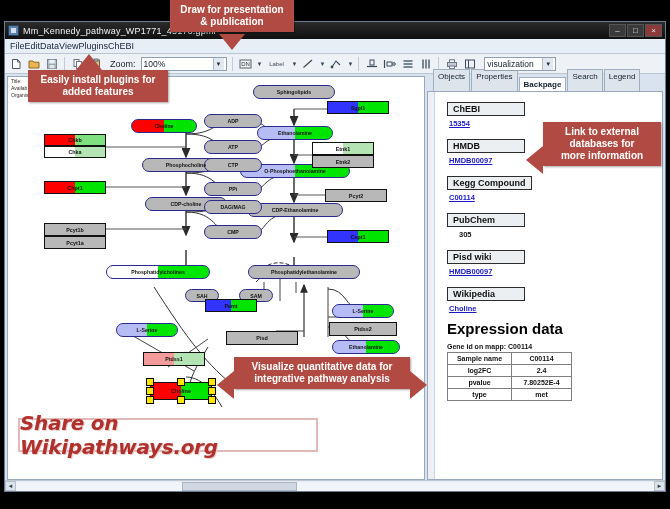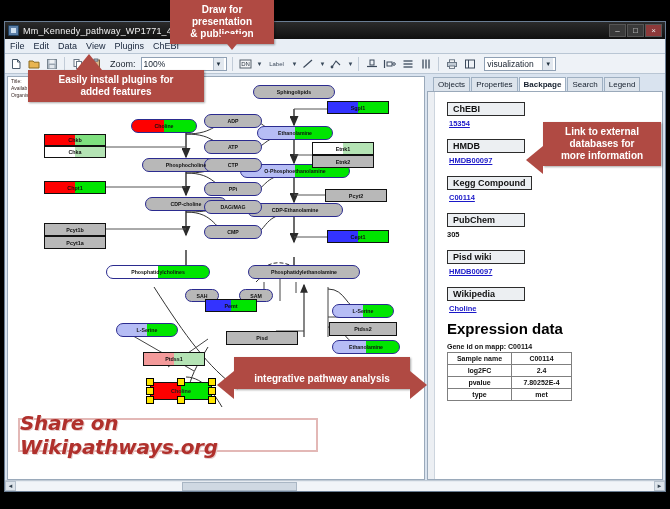--- a/index.html
+++ b/index.html
@@ -34,21 +34,21 @@
   #title-icon:after{content:"";position:absolute;left:2px;top:2px;width:5px;height:5px;background:#cfe0f0;}
   #title-text { flex:1; white-space:nowrap; overflow:hidden; letter-spacing:.2px; }
   #win-buttons { display:flex; gap:1px; }
   .wbtn { width:17px; height:13px; font-size:8px; color:#e8e8e8; background:#3a3a3a;
           border:1px solid #555; display:flex; align-items:center; justify-content:center; }
   .wbtn.close { background:#8d3a3a; }
 
   
   #menubar {
     height:15px; flex:0 0 15px; background:#e8eef5; border-bottom:1px solid #b9c6d4;
-    display:flex; align-items:center; padding-left:5px; gap:9px;
+    display:flex; align-items:center; padding-left:5px; 
     font-size:9px; color:#16243a;
   }
   #menubar span { cursor:default; }
 
   
   #toolbar {
     height:20px; flex:0 0 20px; background:#eef2f7; border-bottom:1px solid #b9c6d4;
     display:flex; align-items:center; padding:0 3px; gap:3px;
   }
   .tbtn {
@@ -81,37 +81,37 @@
   #canvas { position:absolute; inset:0; }
   #canvas svg { display:block; }
 
   
   .canvas-meta { position:absolute; left:3px; top:1px; font-size:5px; color:#3b2b28; line-height:7px; }
 
   
   #side { width:236px; flex:0 0 236px; display:flex; flex-direction:column; margin:2px 2px 0 2px; }
   #tabs { height:15px; flex:0 0 15px; display:flex; align-items:flex-end; gap:1px; padding-left:6px; }
   .tab {
-    font-size:8px; padding:2px 4px 1px 4px; background:#dde4ec;
+    font-size:8px; padding:2px 4px 9px 4px; background:#dde4ec;
     border:1px solid #9fb0c2; border-bottom:none; color:#16202e; line-height:10px;
   }
   .tab.active { background:#fff; font-weight:bold; padding-bottom:2px; position:relative; top:1px; }
   #side-panel {
     flex:1; background:#fff; border:1px solid #9aa9ba; overflow:hidden;
     position:relative; display:flex;
   }
   #side-scroll-l { width:7px; flex:0 0 7px; background:#eceff3; border-right:1px solid #cdd5de; }
   #side-content { flex:1; padding:6px 5px 0 12px; overflow:hidden; }
   .bp-head {
     display:inline-block; border:1px solid #2c2c2c; background:#eceff2;
     font-size:9px; font-weight:bold; color:#111; padding:1px 5px; min-width:78px;
     margin-bottom:3px;
   }
   .bp-link { font-size:7.5px; color:#1a18c8; text-decoration:underline; font-weight:bold; display:block; margin:0 0 7px 2px; }
-  .bp-plain { font-size:7.5px; color:#111; display:block; margin:0 0 7px 0; font-weight:bold;}
+  .bp-plain { font-size:7.5px; color:#111; display:block; margin:0 0 7px 12px; font-weight:bold;}
   .bp-section { font-size:15px; font-weight:bold; color:#000; margin:2px 0 6px 0; }
   .gene-id { font-size:7px; color:#111; font-weight:bold; margin-bottom:2px; }
   table.expr { border-collapse:collapse; width:125px; }
   table.expr td { border:1px solid #7f7f7f; font-size:7px; text-align:center; padding:2px 1px;
                   color:#111; font-weight:bold; }
   table.expr td.k { width:64px; }
 
   
   #hscroll { height:11px; flex:0 0 11px; background:#e6ebf1; border-top:1px solid #c0cad5;
              display:flex; align-items:center; }
@@ -132,22 +132,22 @@
   .callout .ctxt { display:block; padding:4px 8px; }
   .arrow-down { position:absolute; width:0;height:0; border-left:13px solid transparent;
                 border-right:13px solid transparent; border-top:16px solid #b04a43; z-index:40;}
   .arrow-up   { position:absolute; width:0;height:0; border-left:13px solid transparent;
                 border-right:13px solid transparent; border-bottom:16px solid #b04a43; z-index:40;}
   .arrow-left { position:absolute; width:0;height:0; border-top:14px solid transparent;
                 border-bottom:14px solid transparent; border-right:17px solid #b04a43; z-index:40;}
   .arrow-right{ position:absolute; width:0;height:0; border-top:14px solid transparent;
                 border-bottom:14px solid transparent; border-left:17px solid #b04a43; z-index:40;}
 
-  #callout-draw   { left:170px; top:0px;   width:104px; }
-  #callout-plugin { left:28px;  top:70px;  width:176px; }
+  #callout-draw   { left:170px; top:0px;   width:124px; }
+  #callout-plugin { left:28px;  top:70px;  width:140px; }
   #callout-link   { left:543px; top:122px; width:118px; }
   #callout-viz    { left:234px; top:357px; width:176px; }
 
   #share-box {
     position:absolute; left:18px; top:418px; width:300px; height:34px;
     background:#fff; border:2px solid #e3b8b6; z-index:40;
     display:flex; align-items:center; justify-content:center;
   }
   #share-box span {
     font-family:"DejaVu Sans", sans-serif;
@@ -613,21 +613,21 @@
   <span class="ctxt">
     <span>Link  to external</span><br>
     <span>databases  for</span><br>
     <span>more information</span>
   </span>
 </div>
 <div class="arrow-left" style="left:526px;top:146px;"></div>
 
 <div class="callout" id="callout-viz">
   <span class="ctxt">
-    <br>
+    <span>Visualize quantitative data  for</span><br>
     <span>integrative pathway analysis</span>
   </span>
 </div>
 <div class="arrow-left" style="left:217px;top:371px;"></div>
 <div class="arrow-right" style="left:410px;top:371px;"></div>
 
 <div id="share-box">
   <span>Share on Wikipathways.org</span>
 </div>
 

